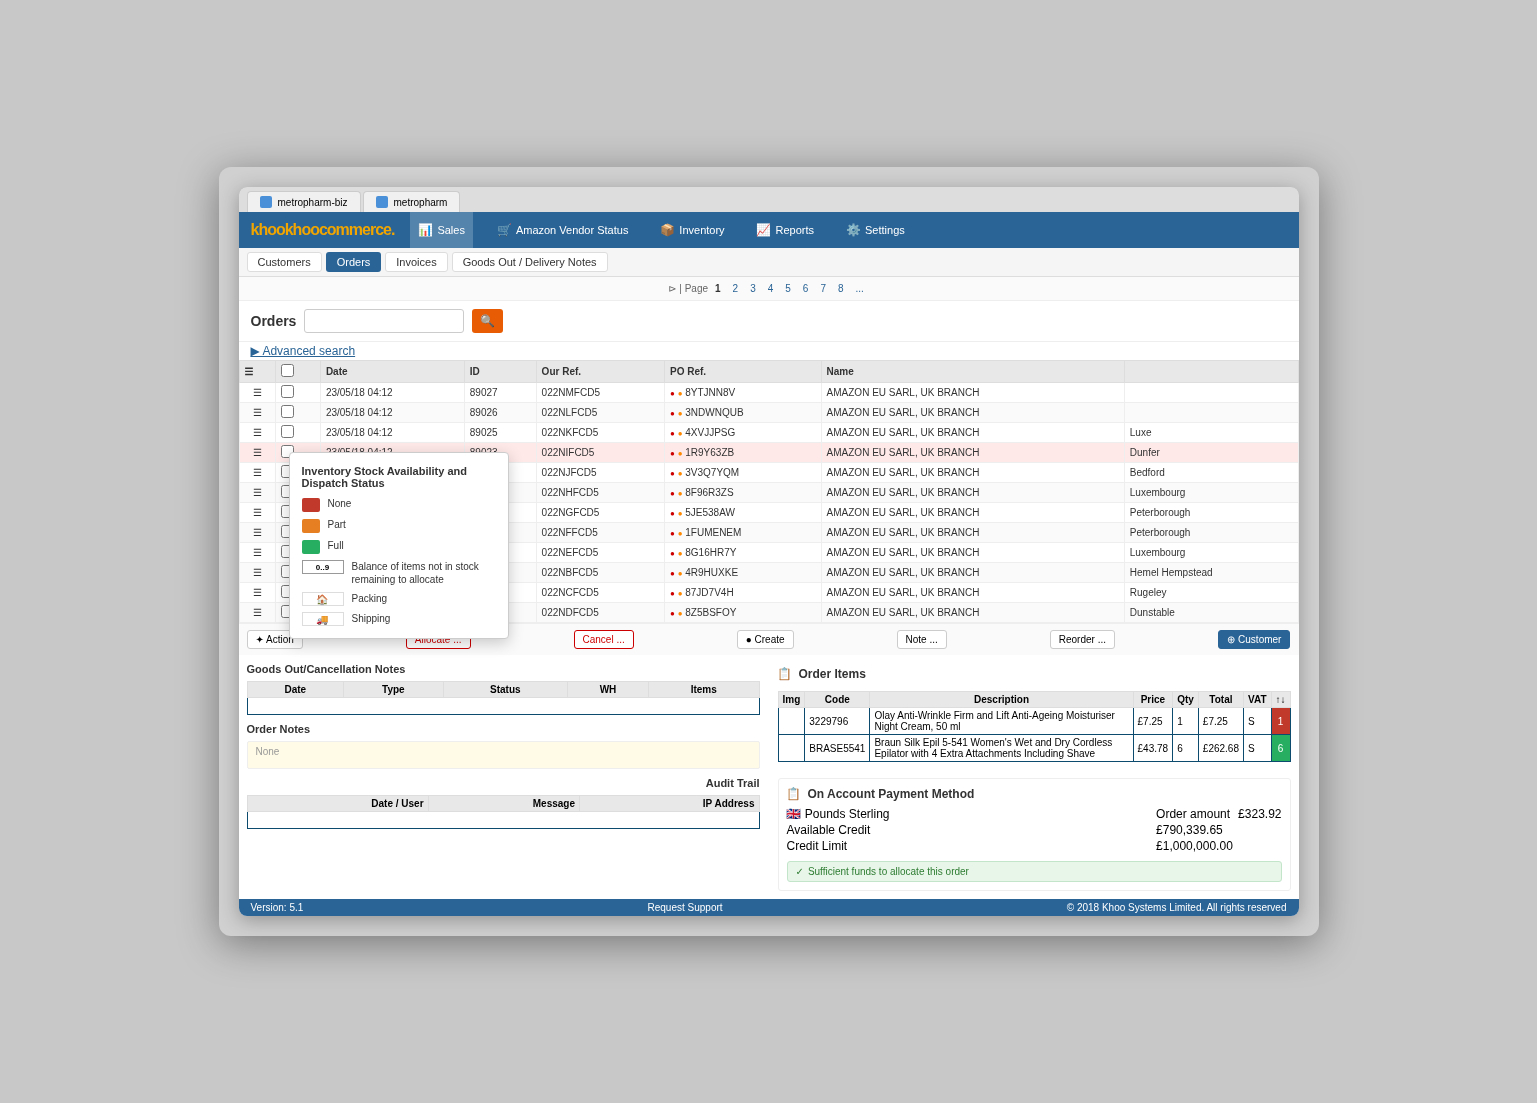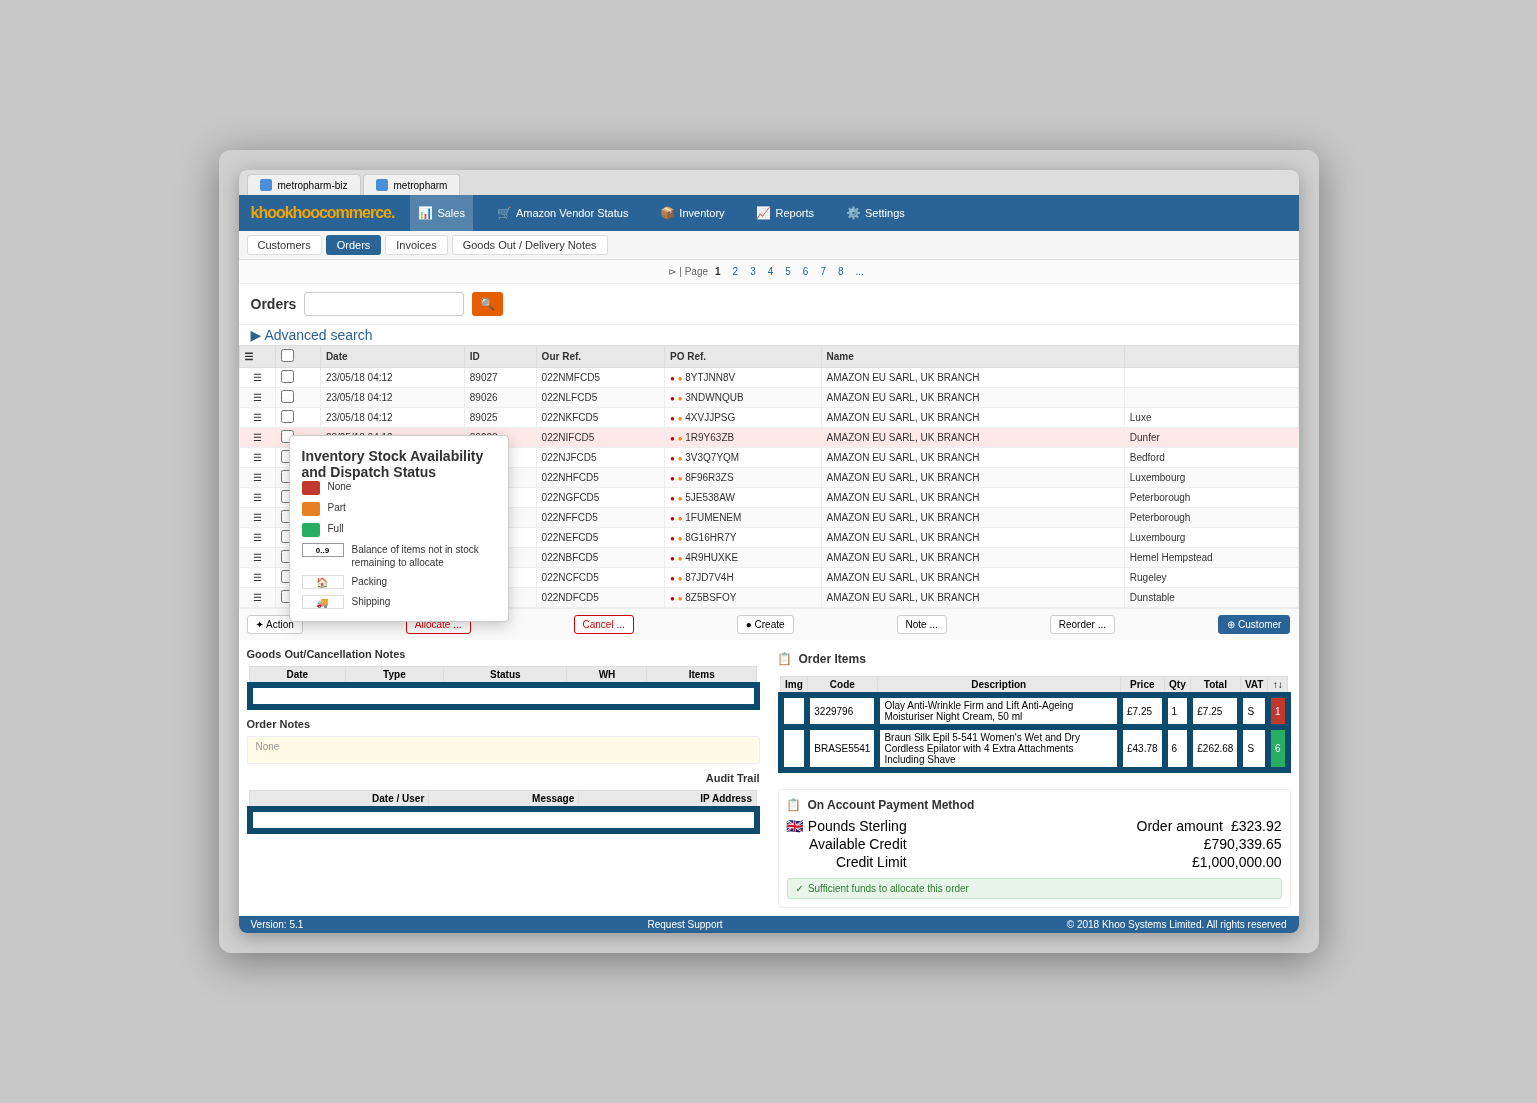--- a/index.html
+++ b/index.html
@@ -158,23 +158,24 @@
       border: none;
       border-radius: 3px;
       padding: 3px 8px;
       cursor: pointer;
       font-size: 12px;
       height: 24px;
     }
 
     .advanced-search {
       color: #2a6496;
-      font-size: 14px;
+      font-size: 12px;
       padding: 2px 12px;
       cursor: pointer;
+      text-decoration: underline;
     }
 
     
     .data-table {
       width: 100%;
       border-collapse: collapse;
       font-size: 10px;
     }
 
     .data-table th {
@@ -240,21 +241,21 @@
     }
 
     .mini-table th {
       background: #e8e8e8;
       border: 1px solid #ddd;
       padding: 2px 4px;
       font-weight: bold;
     }
 
     .mini-table td {
-      border: 6px solid #0c4a6e;
+      border: 1px solid #0c4a6e;
       padding: 2px 4px;
     }
 
     .order-notes {
       margin-top: 8px;
     }
 
     .notes-box {
       background: #fffbe6;
       border: 1px solid #eee;
@@ -279,22 +280,22 @@
       font-weight: bold;
       color: #333;
       margin-bottom: 6px;
       display: flex;
       align-items: center;
       gap: 6px;
     }
 
     .payment-row {
       display: flex;
-      justify-content: flex-end;
-      font-size: 14px;
+      justify-content: flex-start;
+      font-size: 12px;
       margin-bottom: 2px;
     }
 
     .sufficient-funds {
       background: #e8f5e9;
       border: 1px solid #c3e6cb;
       border-radius: 3px;
       padding: 4px 8px;
       font-size: 10px;
       color: #2e7d32;
@@ -321,24 +322,24 @@
       background: white;
       border: 1px solid #ccc;
       border-radius: 4px;
       padding: 12px;
       box-shadow: 0 4px 15px rgba(0,0,0,0.2);
       z-index: 200;
       width: 220px;
     }
 
     .popup-title {
-      font-size: 14px;
+      font-size: 11px;
       font-weight: bold;
       color: #333;
-      margin-bottom: 0;
+      margin-bottom: 8px;
     }
 
     .popup-legend {
       display: flex;
       flex-direction: column;
       gap: 6px;
     }
 
     .popup-item {
       display: flex;

